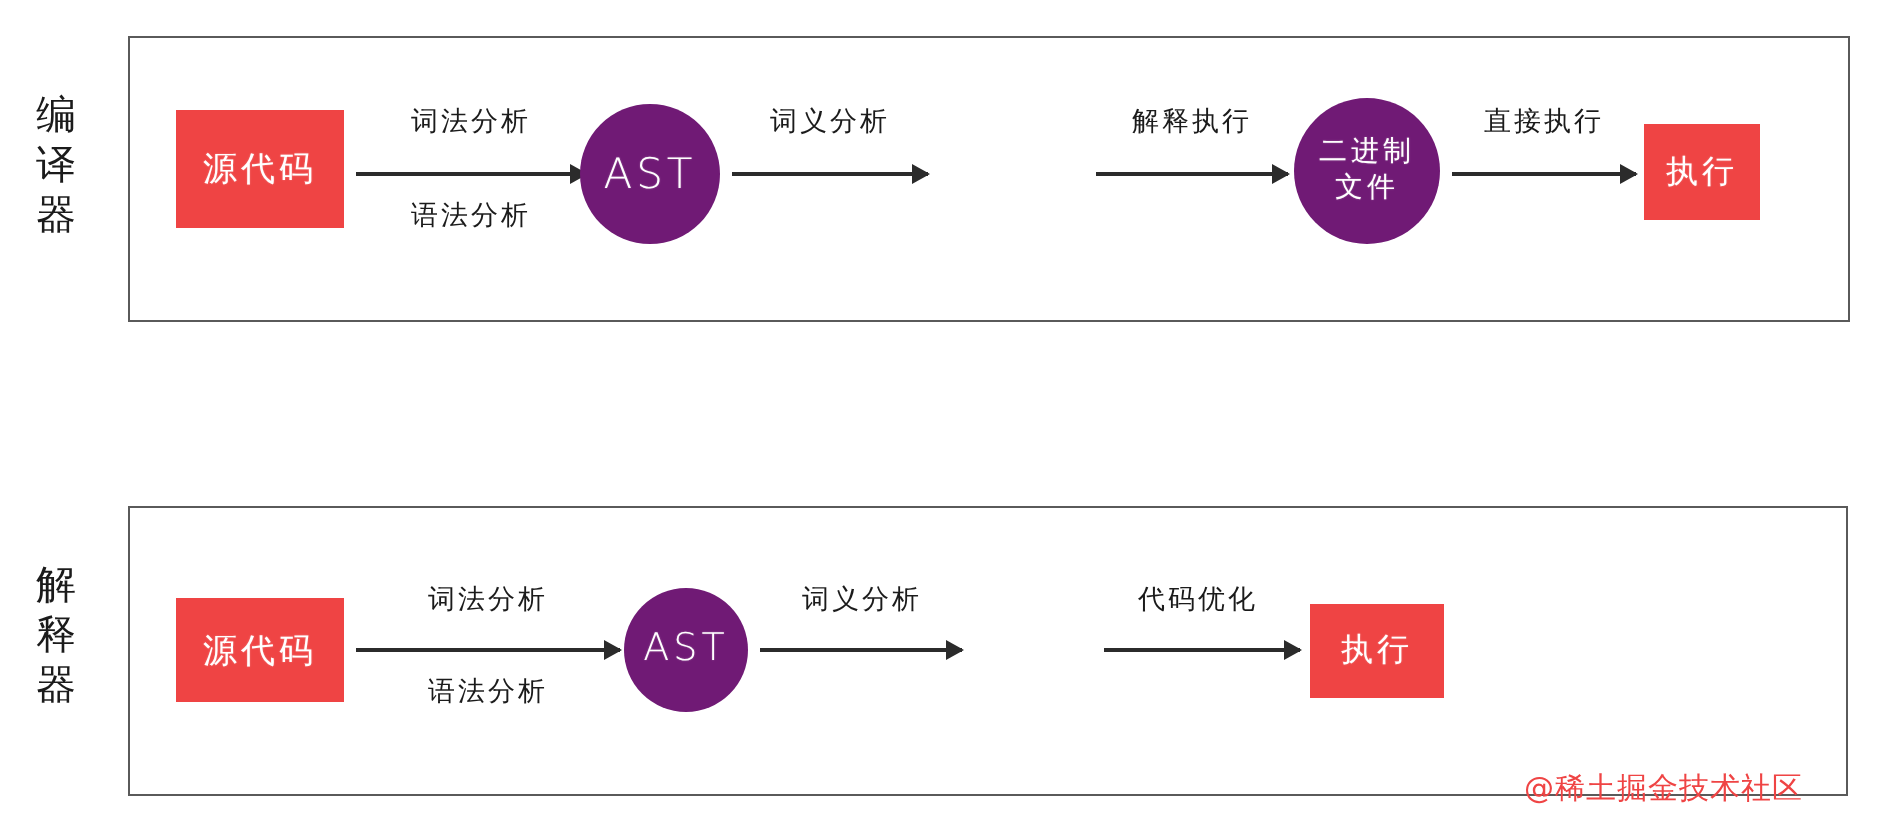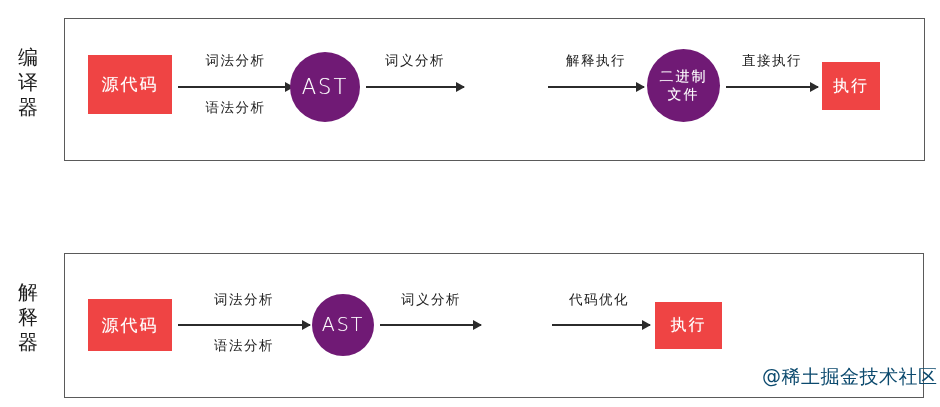--- a/index.html
+++ b/index.html
@@ -87,23 +87,23 @@
     color:#1b1b1b;
     font-size:13.5px;
     letter-spacing:1.5px;
     white-space:nowrap;
     text-align:center;
   }
 
   
   #watermark{
     position:absolute;
-    left:762px;top:364px;
-    color:#0c4a6e;
-    font-size:19px;
+    left:762px;top:385px;
+    color:#ef4444;
+    font-size:15px;
     letter-spacing:0.5px;
     white-space:nowrap;
   }
 </style>
 </head>
 <body>
 
 <div class="stage">
 
   <div class="frame" id="frame-compiler"></div>

